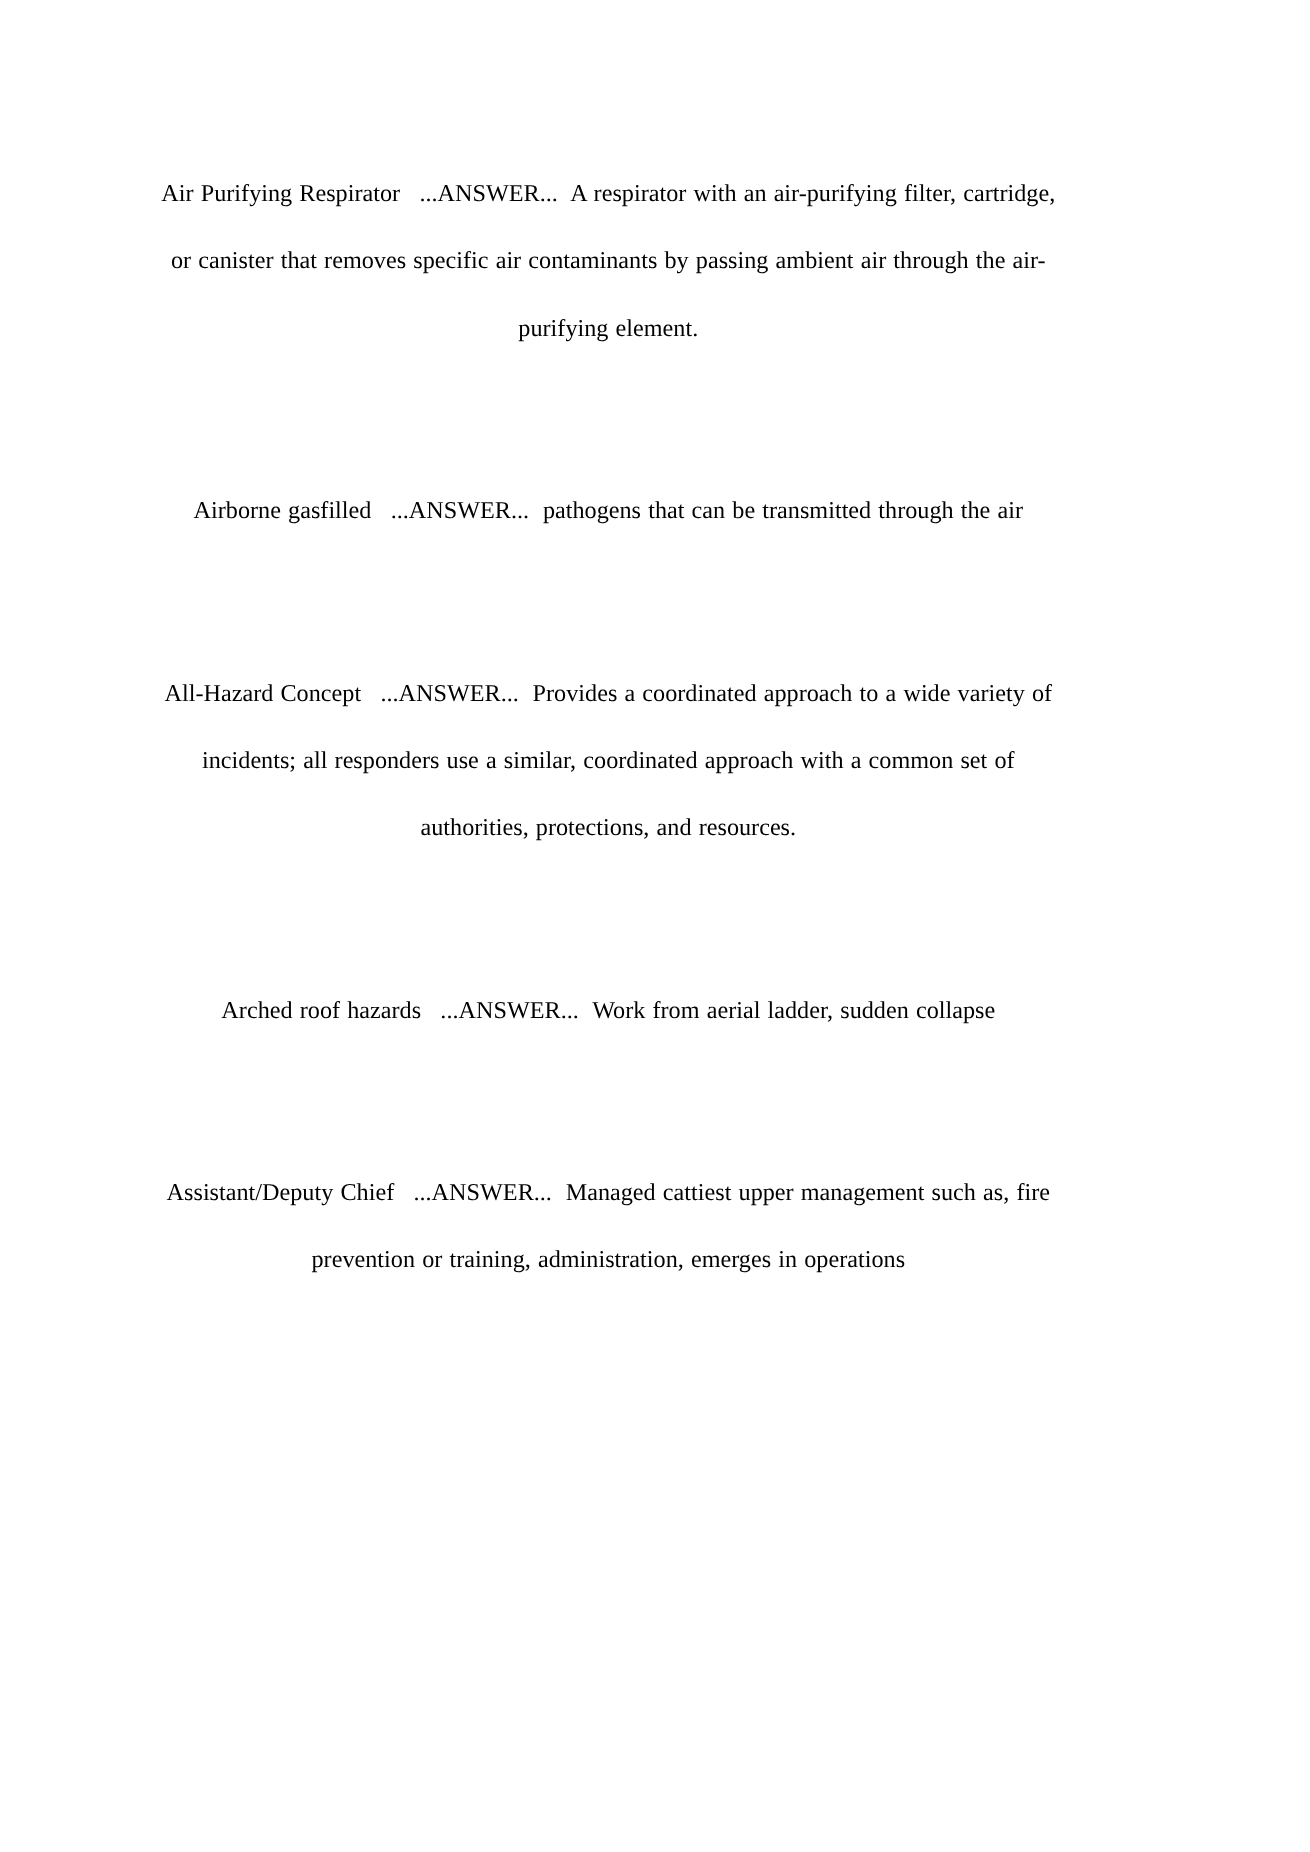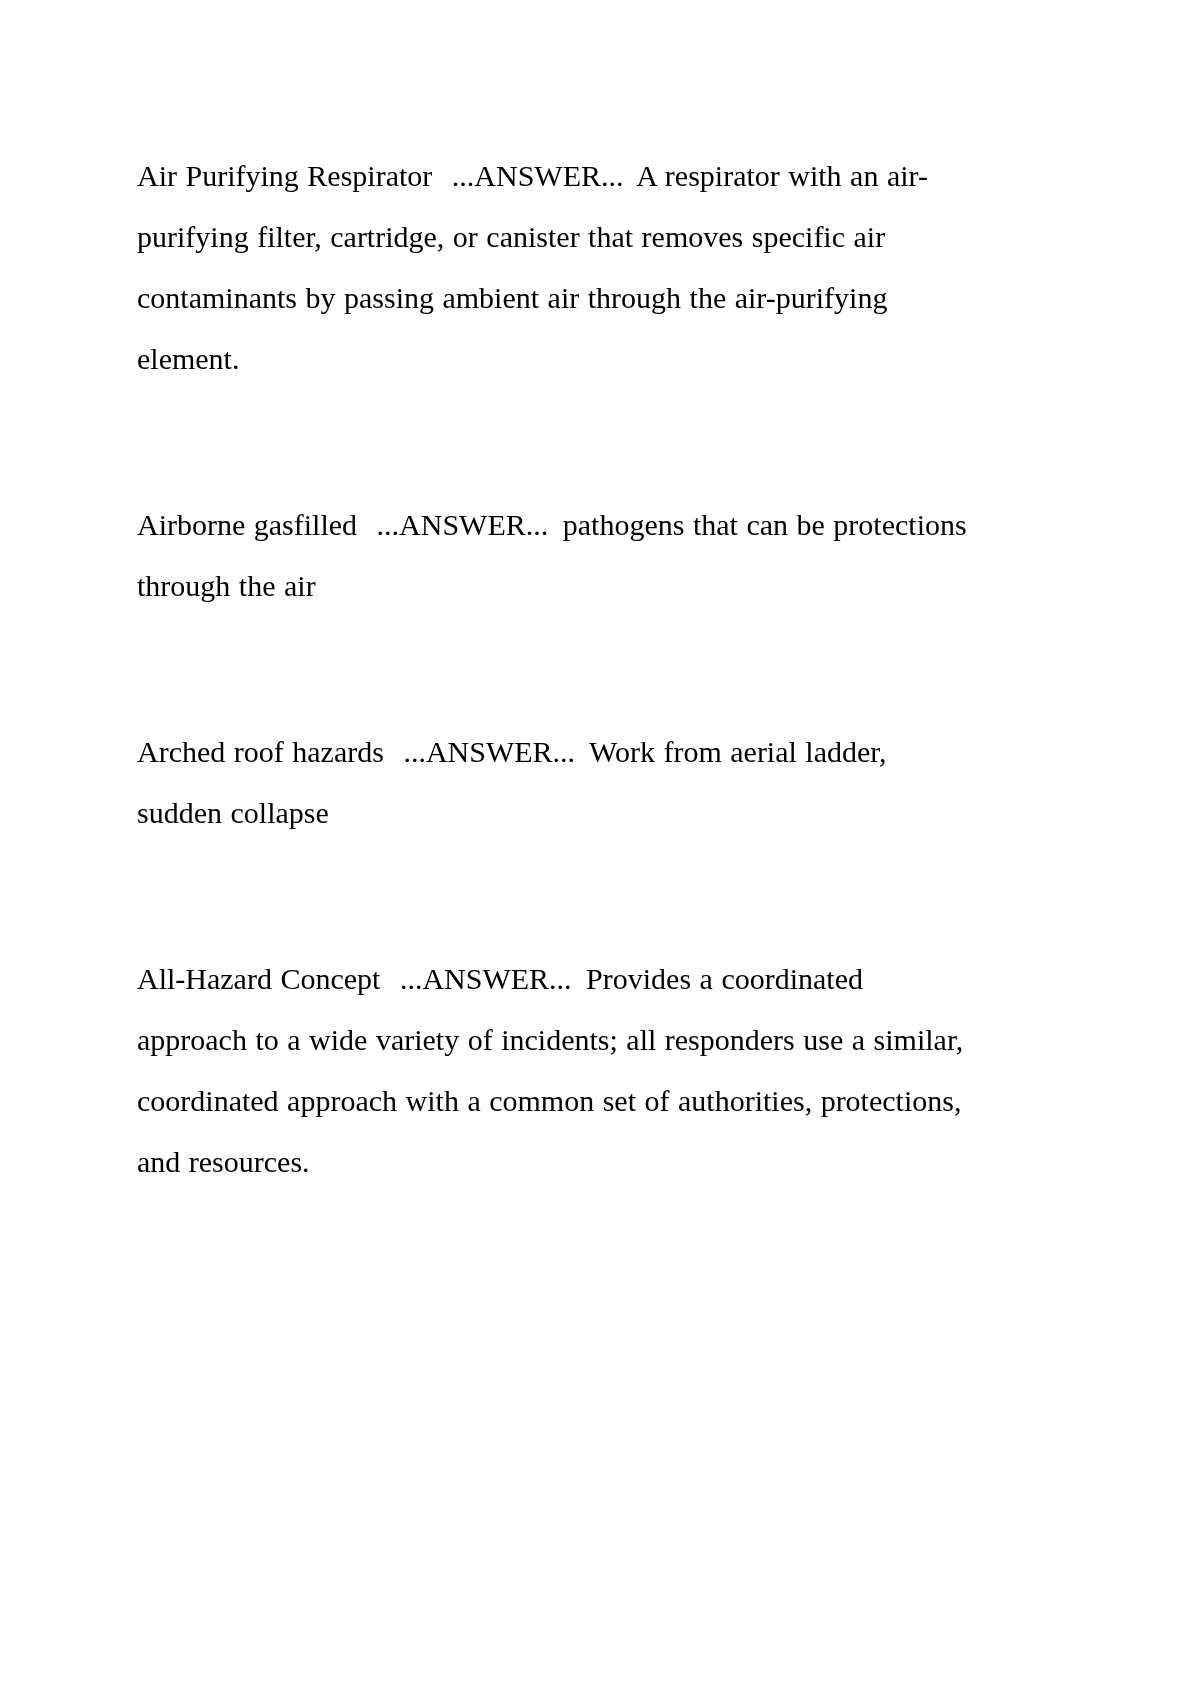--- a/index.html
+++ b/index.html
@@ -16,23 +16,23 @@
     color: #000000;
   }
   .doc-page {
     position: absolute;
     top: 145px;
     left: 137px;
     width: 832px;
   }
   .entry {
     margin: 0 0 105px 0;
-    font-size: 30px;
+    font-size: 22px;
     line-height: 61px;
-    text-align: left;
+    text-align: center;
     word-spacing: 1px;
   }
   .entry:last-child {
     margin-bottom: 0;
   }
   .answer-marker {
     margin-left: 11px;
     margin-right: 6px;
   }
 </style>
@@ -43,30 +43,35 @@
 
   <p class="entry">
     <span>Air Purifying Respirator</span>
     <span class="answer-marker">...ANSWER...</span>
     <span>A respirator with an air-purifying filter, cartridge, or canister that removes specific air contaminants by passing ambient air through the air-purifying element.</span>
   </p>
 
   <p class="entry">
     <span>Airborne gasfilled</span>
     <span class="answer-marker">...ANSWER...</span>
-    <span>pathogens that can be protections through the air</span>
+    <span>pathogens that can be transmitted through the air</span>
+  </p>
+
+  <p class="entry">
+    <span>All-Hazard Concept</span>
+    <span class="answer-marker">...ANSWER...</span>
+    <span>Provides a coordinated approach to a wide variety of incidents; all responders use a similar, coordinated approach with a common set of authorities, protections, and resources.</span>
   </p>
 
   <p class="entry">
     <span>Arched roof hazards</span>
     <span class="answer-marker">...ANSWER...</span>
     <span>Work from aerial ladder, sudden collapse</span>
   </p>
 
   <p class="entry">
-    <span>All-Hazard Concept</span>
+    <span>Assistant/Deputy Chief</span>
     <span class="answer-marker">...ANSWER...</span>
-    <span>Provides a coordinated approach to a wide variety of incidents; all responders use a similar, coordinated approach with a common set of authorities, protections, and resources.</span>
+    <span>Managed cattiest upper management such as, fire prevention or training, administration, emerges in operations</span>
   </p>
-
 
 
 </div>
 
 </body></html>

